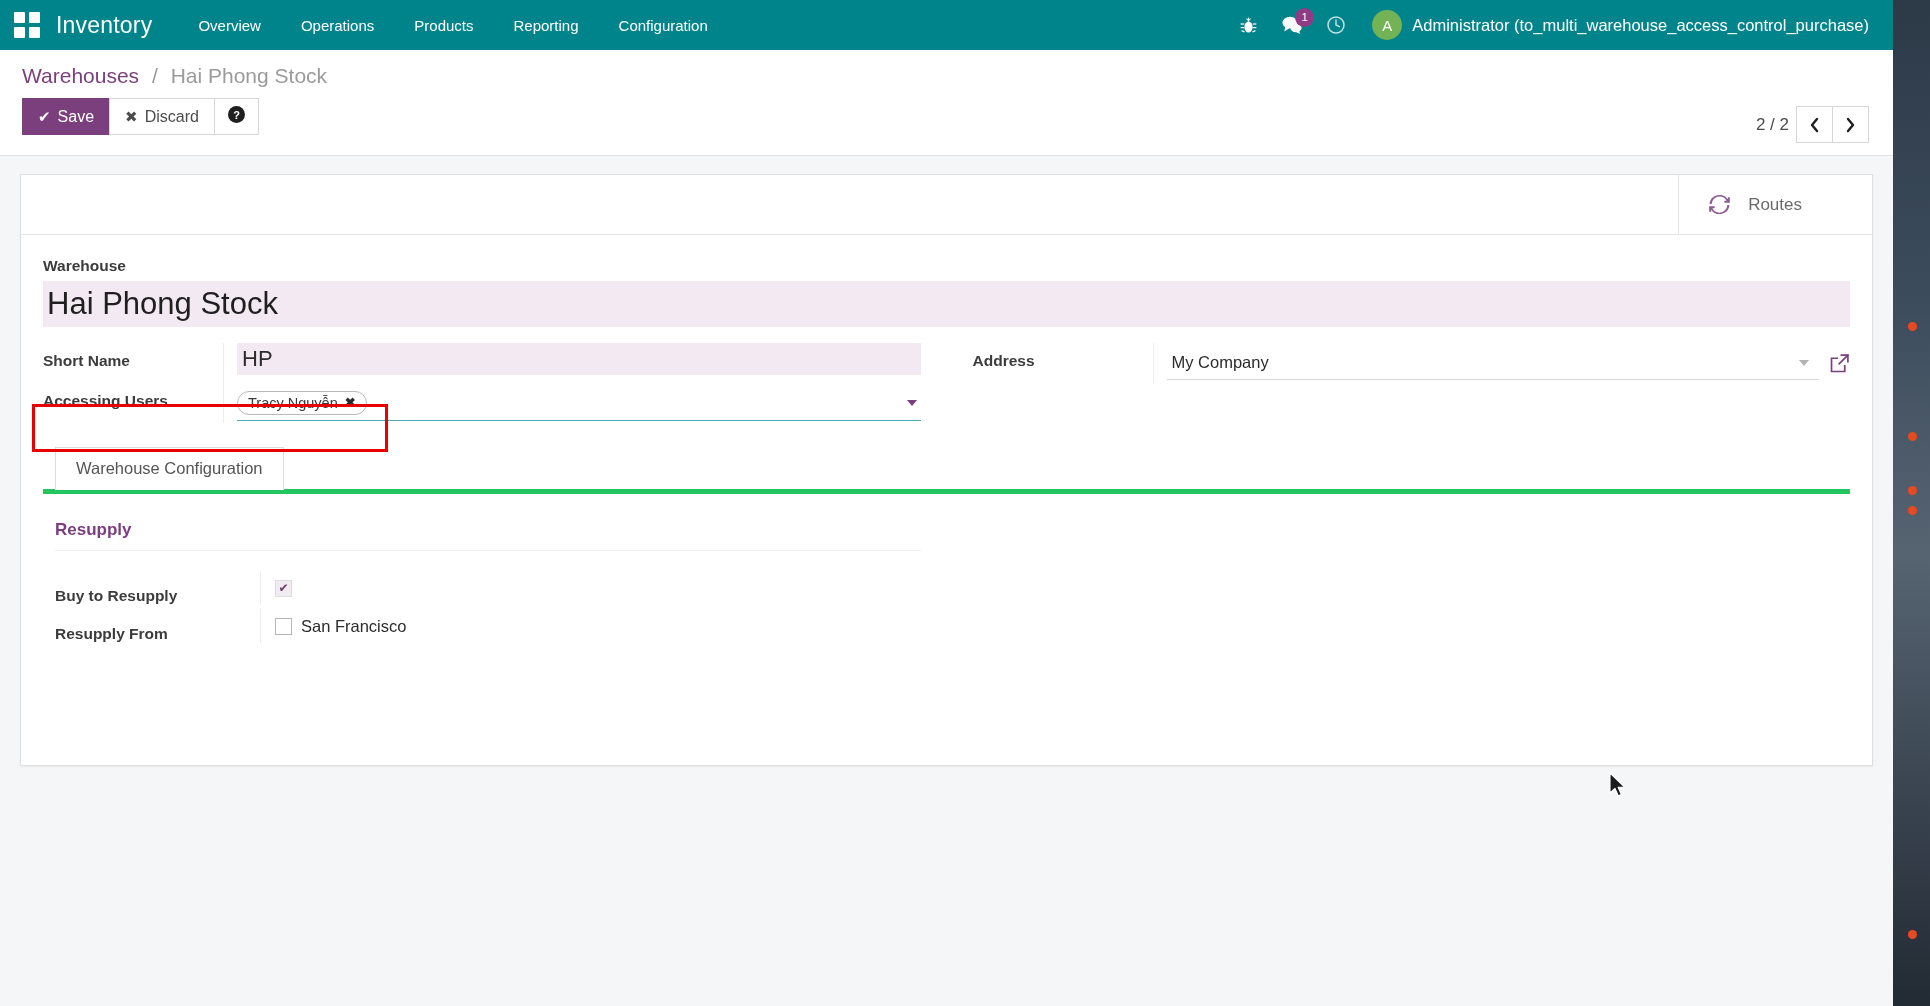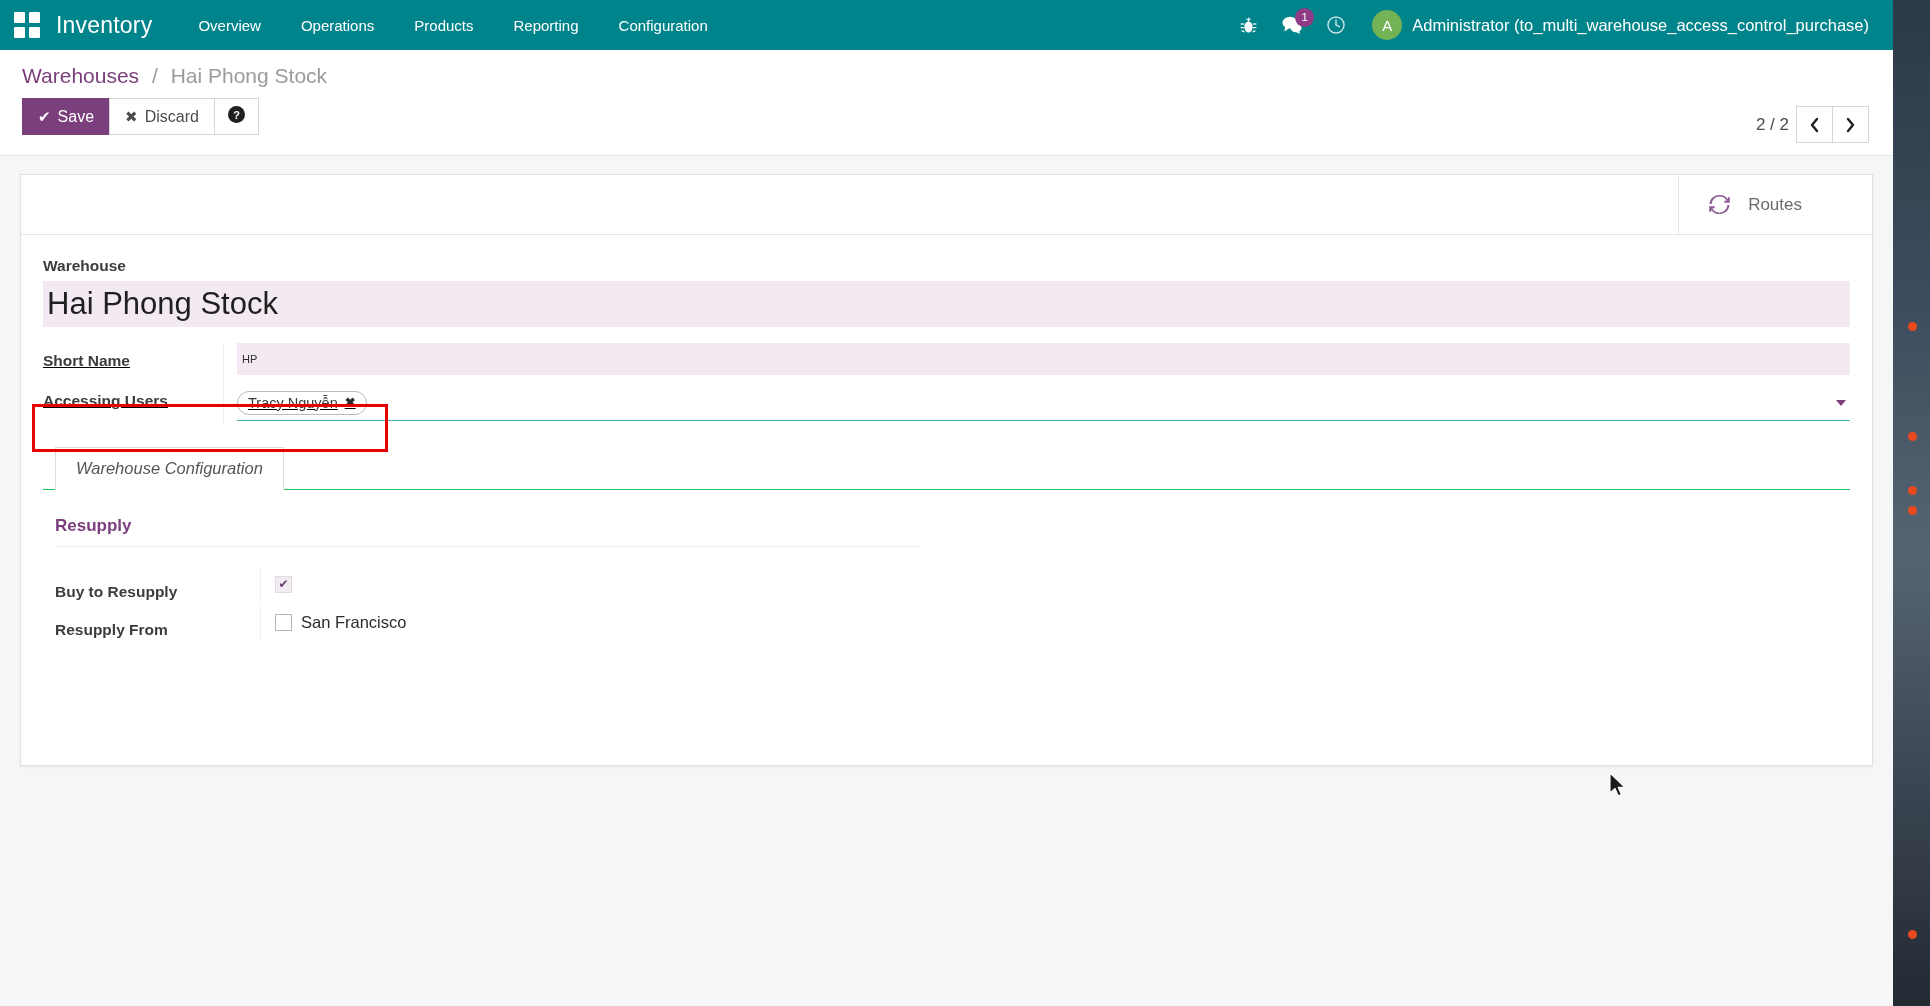--- a/index.html
+++ b/index.html
@@ -245,23 +245,22 @@
     border: none;
     outline: none;
     width: 100%;
     height: 46px;
     padding: 2px 4px;
     font-family: "Liberation Sans", sans-serif;
   }
 
   #fields-grid {
     display: grid;
-    grid-template-columns: 1fr;
+    grid-template-columns: 1fr 1fr;
     column-gap: 52px;
-    text-decoration: underline;
   }
   .field-row {
     display: flex;
     align-items: flex-start;
     min-height: 40px;
     position: relative;
   }
   .field-label {
     width: 180px;
     flex: 0 0 180px;
@@ -275,21 +274,21 @@
     flex: 1 1 auto;
     border-left: 1px solid #ededed;
     padding-left: 13px;
     min-height: 40px;
     position: relative;
   }
   .input-plain {
     width: 100%;
     border: none;
     outline: none;
-    font-size: 11px;
+    font-size: 22px;
     color: #2b2b2b;
     background: #f3e9f2;
     height: 32px;
     padding: 3px 5px;
     font-family: "Liberation Sans", sans-serif;
   }
   .input-underline {
     width: 100%;
     border: none;
     border-bottom: 1px solid #d6d6d6;
@@ -360,23 +359,22 @@
     position: absolute;
     border: 3px solid #e60000;
     pointer-events: none;
     z-index: 30;
   }
 
   
   #notebook { margin-top: 24px; padding: 0 22px; }
   #tab-list {
     display: flex;
-    border-bottom: 1px solid #22c55e;
+    border-bottom: 5px solid #22c55e;
     padding-left: 12px;
-    font-style: italic;
   }
   .tab {
     font-size: 16.5px;
     padding: 11px 20px;
     cursor: pointer;
     color: #7b3f7d;
     border: 1px solid transparent;
     border-bottom: none;
     margin-bottom: -1px;
     position: relative;
@@ -607,20 +605,39 @@
                   <span class="tag">
                     <span>Tracy Nguyễn</span>
                     <span class="tag-remove">✖</span>
                   </span>
                   <span class="caret-down"></span>
                 </div>
               </div>
             </div>
           </div>
 
+          <div>
+
+            <div class="field-row" id="address-row">
+              <div class="field-label">Address</div>
+              <div class="field-value">
+                <div id="address-input-wrap">
+                  <input class="input-underline" type="text" value="My Company" style="">
+                  <span class="caret-down caret-down-grey" style="right:10px;top:17px;"></span>
+                </div>
+                <span id="address-external-link">
+                  <svg width="21" height="21" viewBox="0 0 20 20" fill="none" stroke="#7b3f7d" stroke-width="1.6">
+                    <path d="M11 2 L18 2 L18 9"></path>
+                    <path d="M18 2 L9.6 10.4" stroke-linecap="round"></path>
+                    <path d="M15 11.4 L15 17.6 L2.4 17.6 L2.4 5 L8.6 5"></path>
+                  </svg>
+                </span>
+              </div>
+            </div>
+          </div>
         </div>
       </div>
 
       <div id="notebook">
         <div id="tab-list">
           <div class="tab active">Warehouse Configuration</div>
         </div>
 
         <div id="tab-content">
           <div id="resupply-heading">Resupply</div>

